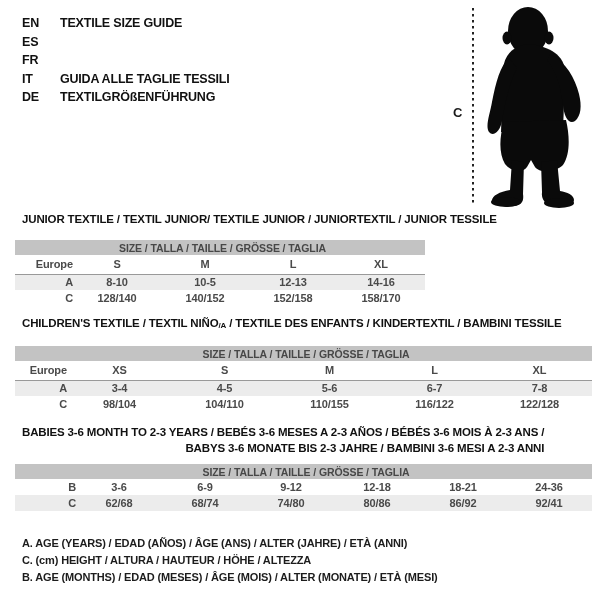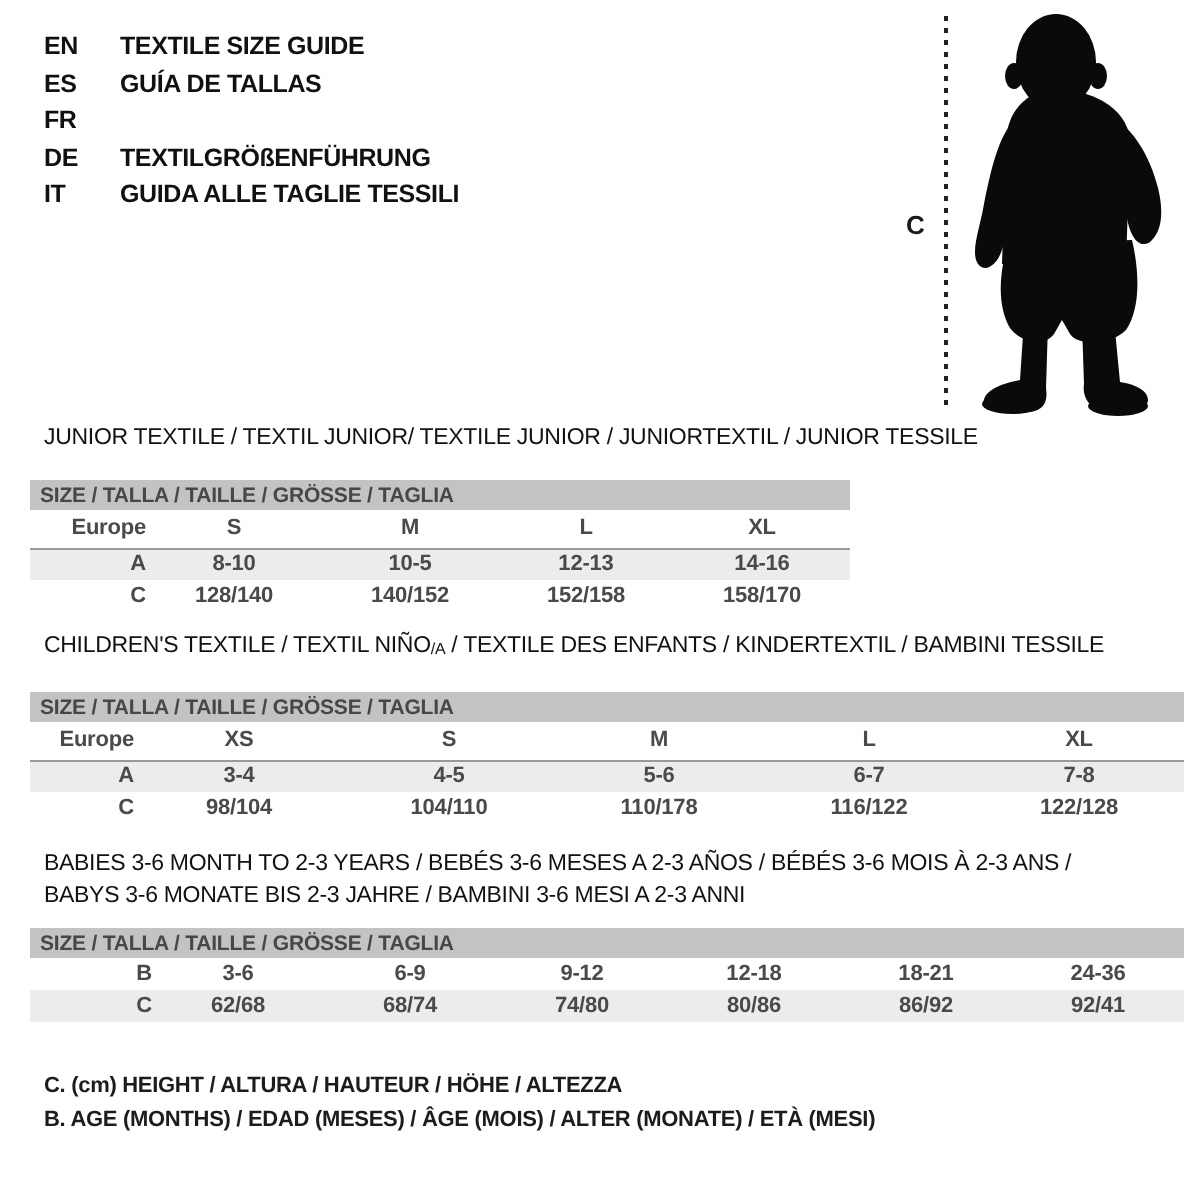--- a/index.html
+++ b/index.html
@@ -24,36 +24,36 @@
   .lang-row{display:flex;line-height:18.5px;align-items:center;}
   .lang-code{width:38px;font-size:12.5px;font-weight:700;color:var(--title-text);letter-spacing:-0.2px;}
   .lang-label{font-size:12.5px;font-weight:700;color:var(--title-text);letter-spacing:-0.2px;}
 
   
   .measure-line{left:471px;top:8px;}
   .dim-label{left:453px;top:105px;font-size:13px;font-weight:700;color:#1a1a1a;}
   .baby{left:478px;top:4px;}
 
   
-  .sec-title{font-size:11.5px;font-weight:400;color:var(--title-text);letter-spacing:-0.15px;line-height:16px;}
+  .sec-title{font-size:11.5px;font-weight:700;color:var(--title-text);letter-spacing:-0.15px;line-height:16px;text-align:right;}
   .t1-title{left:22px;top:211px;}
   .t2-title{left:22px;top:315px;}
   .t3-title{left:22px;top:424px;}
   .subsc{font-size:8px;vertical-align:-1px;}
 
   
   table.size-table{border-collapse:collapse;table-layout:fixed;}
   table.size-table td{
     font-size:11px;font-weight:700;color:var(--table-text);
     text-align:center;padding:0;height:16px;letter-spacing:-0.1px;
     overflow:hidden;white-space:nowrap;
   }
   table.size-table td.lbl{text-align:right;padding-left:5px;}
   tr.band td{
-    background:var(--band-bg);text-align:left;padding-left:5px;
+    background:var(--band-bg);text-align:center;padding-left:5px;
     height:15px;font-size:10.5px;color:#474747;
   }
   tr.hdr td{height:19px;border-bottom:1px solid var(--rule);}
   tr.stripe td{background:var(--stripe-bg);}
   .tbl-junior{left:15px;top:240px;width:410px;}
   .tbl-children{left:15px;top:346px;width:577px;}
   .tbl-babies{left:15px;top:464px;width:577px;}
   .tbl-babies td{height:17px;}
   .tbl-babies tr.band td{height:15px;}
 
@@ -64,32 +64,31 @@
 </head>
 <body>
 
 <div class="abs lang-list">
   <div class="lang-row">
     <span class="lang-code">EN</span>
     <span class="lang-label">TEXTILE SIZE GUIDE</span>
   </div>
   <div class="lang-row">
     <span class="lang-code">ES</span>
-    <span class="lang-label">GUÍA DE TALLAS</span>
   </div>
   <div class="lang-row">
     <span class="lang-code">FR</span>
+  </div>
+  <div class="lang-row">
+    <span class="lang-code">IT</span>
+    <span class="lang-label">GUIDA ALLE TAGLIE TESSILI</span>
   </div>
   <div class="lang-row">
     <span class="lang-code">DE</span>
     <span class="lang-label">TEXTILGRÖßENFÜHRUNG</span>
-  </div>
-  <div class="lang-row">
-    <span class="lang-code">IT</span>
-    <span class="lang-label">GUIDA ALLE TAGLIE TESSILI</span>
   </div>
 </div>
 
 <svg class="abs measure-line" width="4" height="198">
   <line x1="2" y1="0" x2="2" y2="198" stroke="#222222" stroke-width="2" stroke-dasharray="2.5 3.5"></line>
 </svg>
 <span class="abs dim-label">C</span>
 
 <svg class="abs baby" width="114" height="204" viewBox="0 0 114 204">
   <g fill="#0a0a0a">
@@ -173,21 +172,21 @@
     <td>3-4</td>
     <td>4-5</td>
     <td>5-6</td>
     <td>6-7</td>
     <td>7-8</td>
   </tr>
   <tr>
     <td class="lbl">C</td>
     <td>98/104</td>
     <td>104/110</td>
-    <td>110/178</td>
+    <td>110/155</td>
     <td>116/122</td>
     <td>122/128</td>
   </tr>
 </tbody>
   </table>
 
 <div class="abs sec-title t3-title">
   <div>BABIES 3-6 MONTH TO 2-3 YEARS / BEBÉS 3-6 MESES A 2-3 AÑOS / BÉBÉS 3-6 MOIS À 2-3 ANS /</div>
   <div>BABYS 3-6 MONATE BIS 2-3 JAHRE / BAMBINI 3-6 MESI A 2-3 ANNI</div>
 </div>
@@ -221,15 +220,16 @@
     <td>68/74</td>
     <td>74/80</td>
     <td>80/86</td>
     <td>86/92</td>
     <td>92/41</td>
   </tr>
 </tbody>
   </table>
 
 <div class="abs footnotes">
+  <div class="footnote">A. AGE (YEARS) / EDAD (AÑOS) / ÂGE (ANS) / ALTER (JAHRE) / ETÀ (ANNI)</div>
   <div class="footnote">C. (cm) HEIGHT / ALTURA / HAUTEUR / HÖHE / ALTEZZA</div>
   <div class="footnote">B. AGE (MONTHS) / EDAD (MESES) / ÂGE (MOIS) / ALTER (MONATE) / ETÀ (MESI)</div>
 </div>
 
 </body></html>

